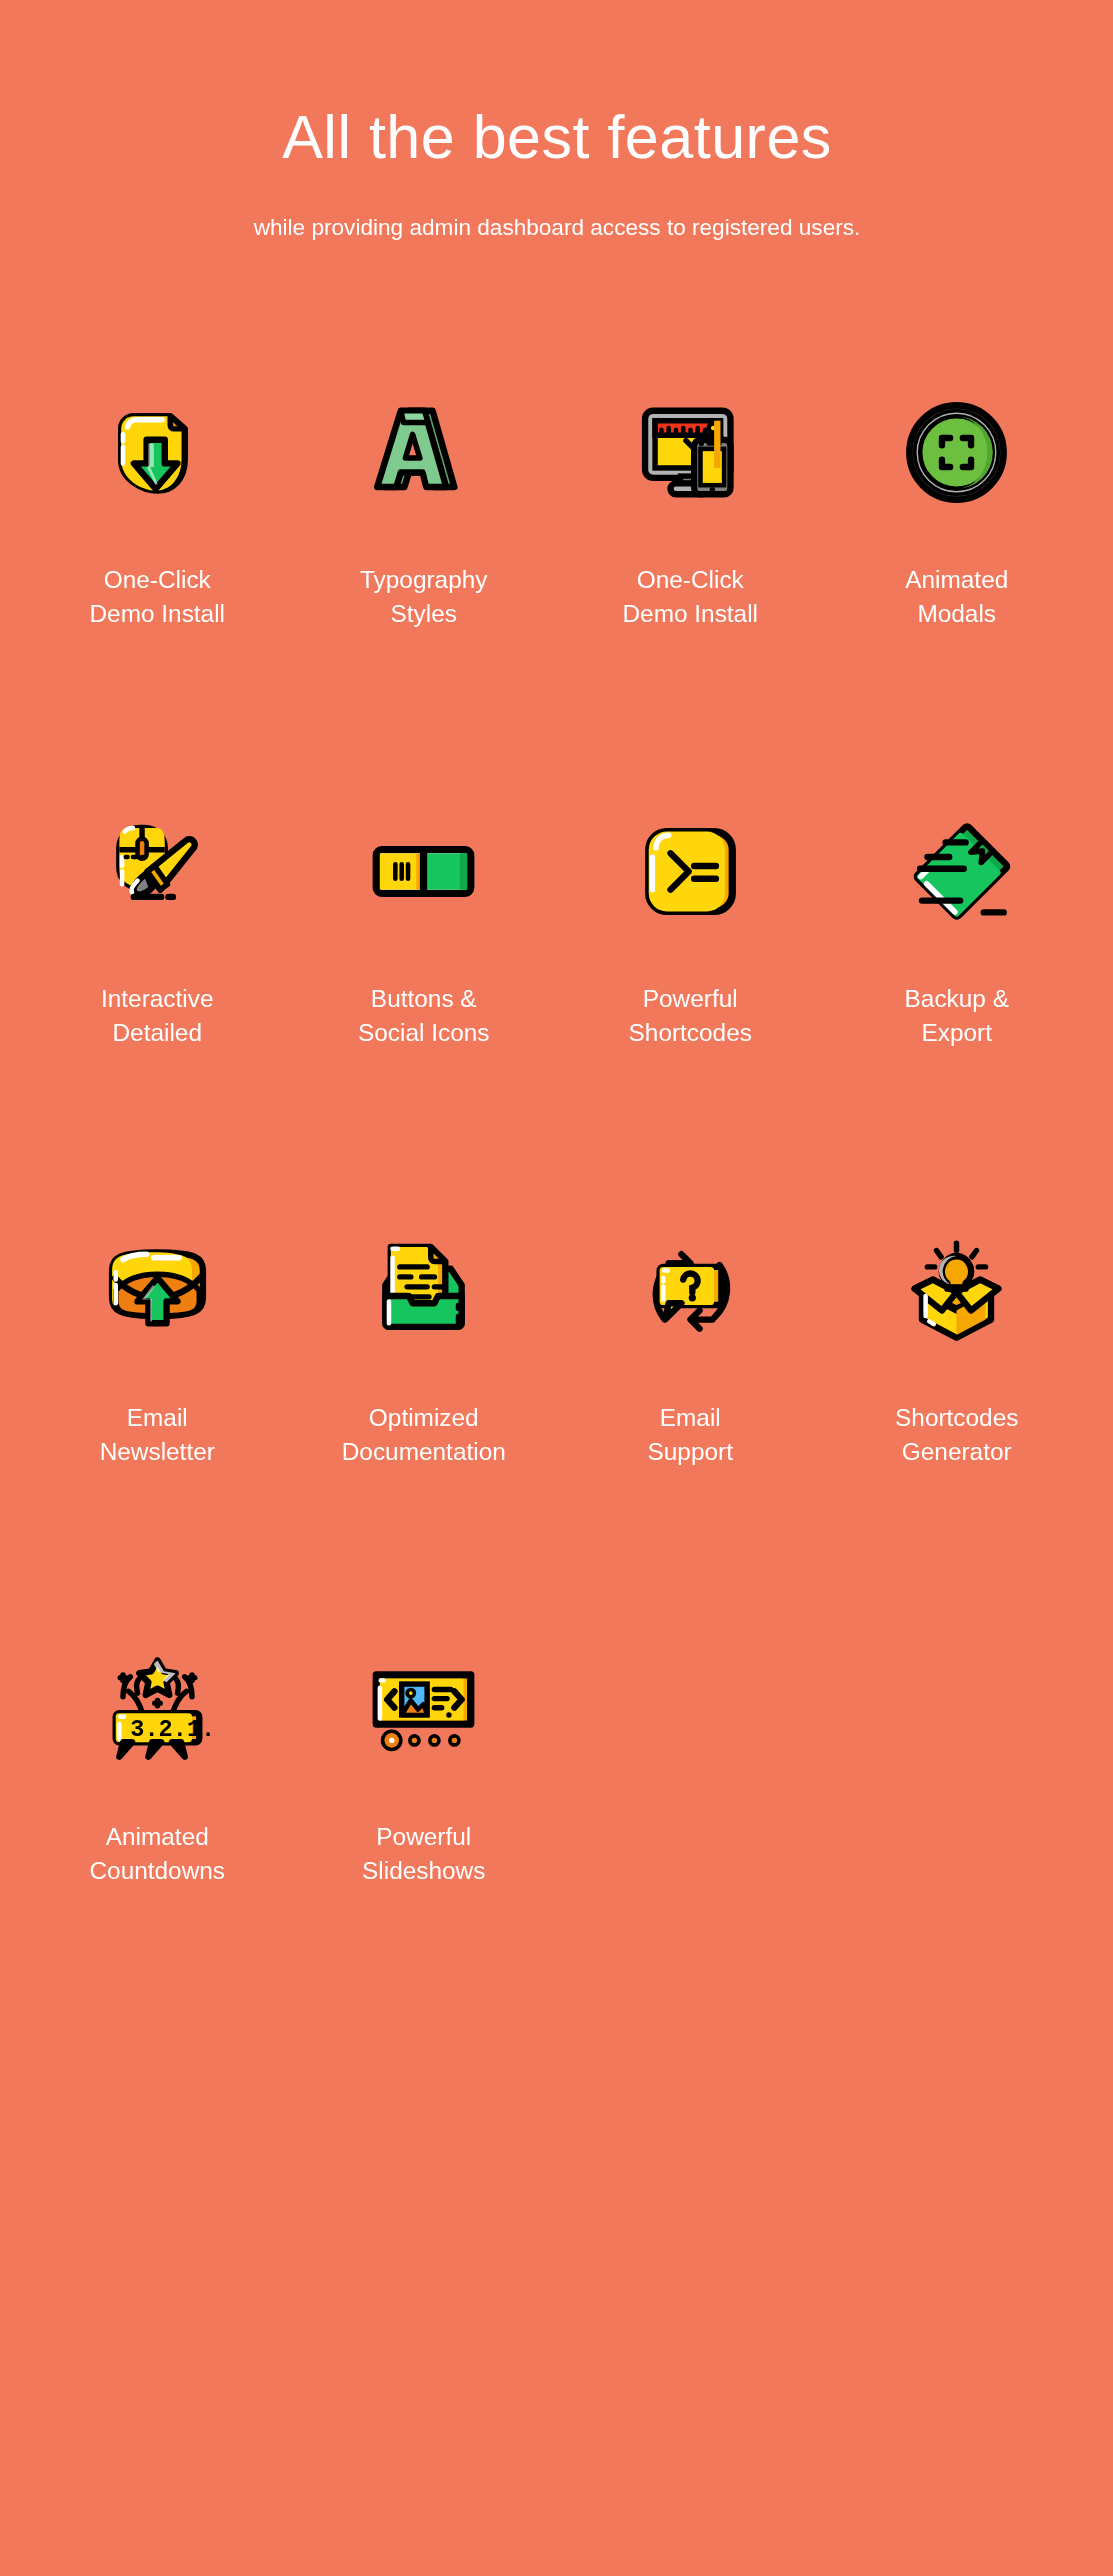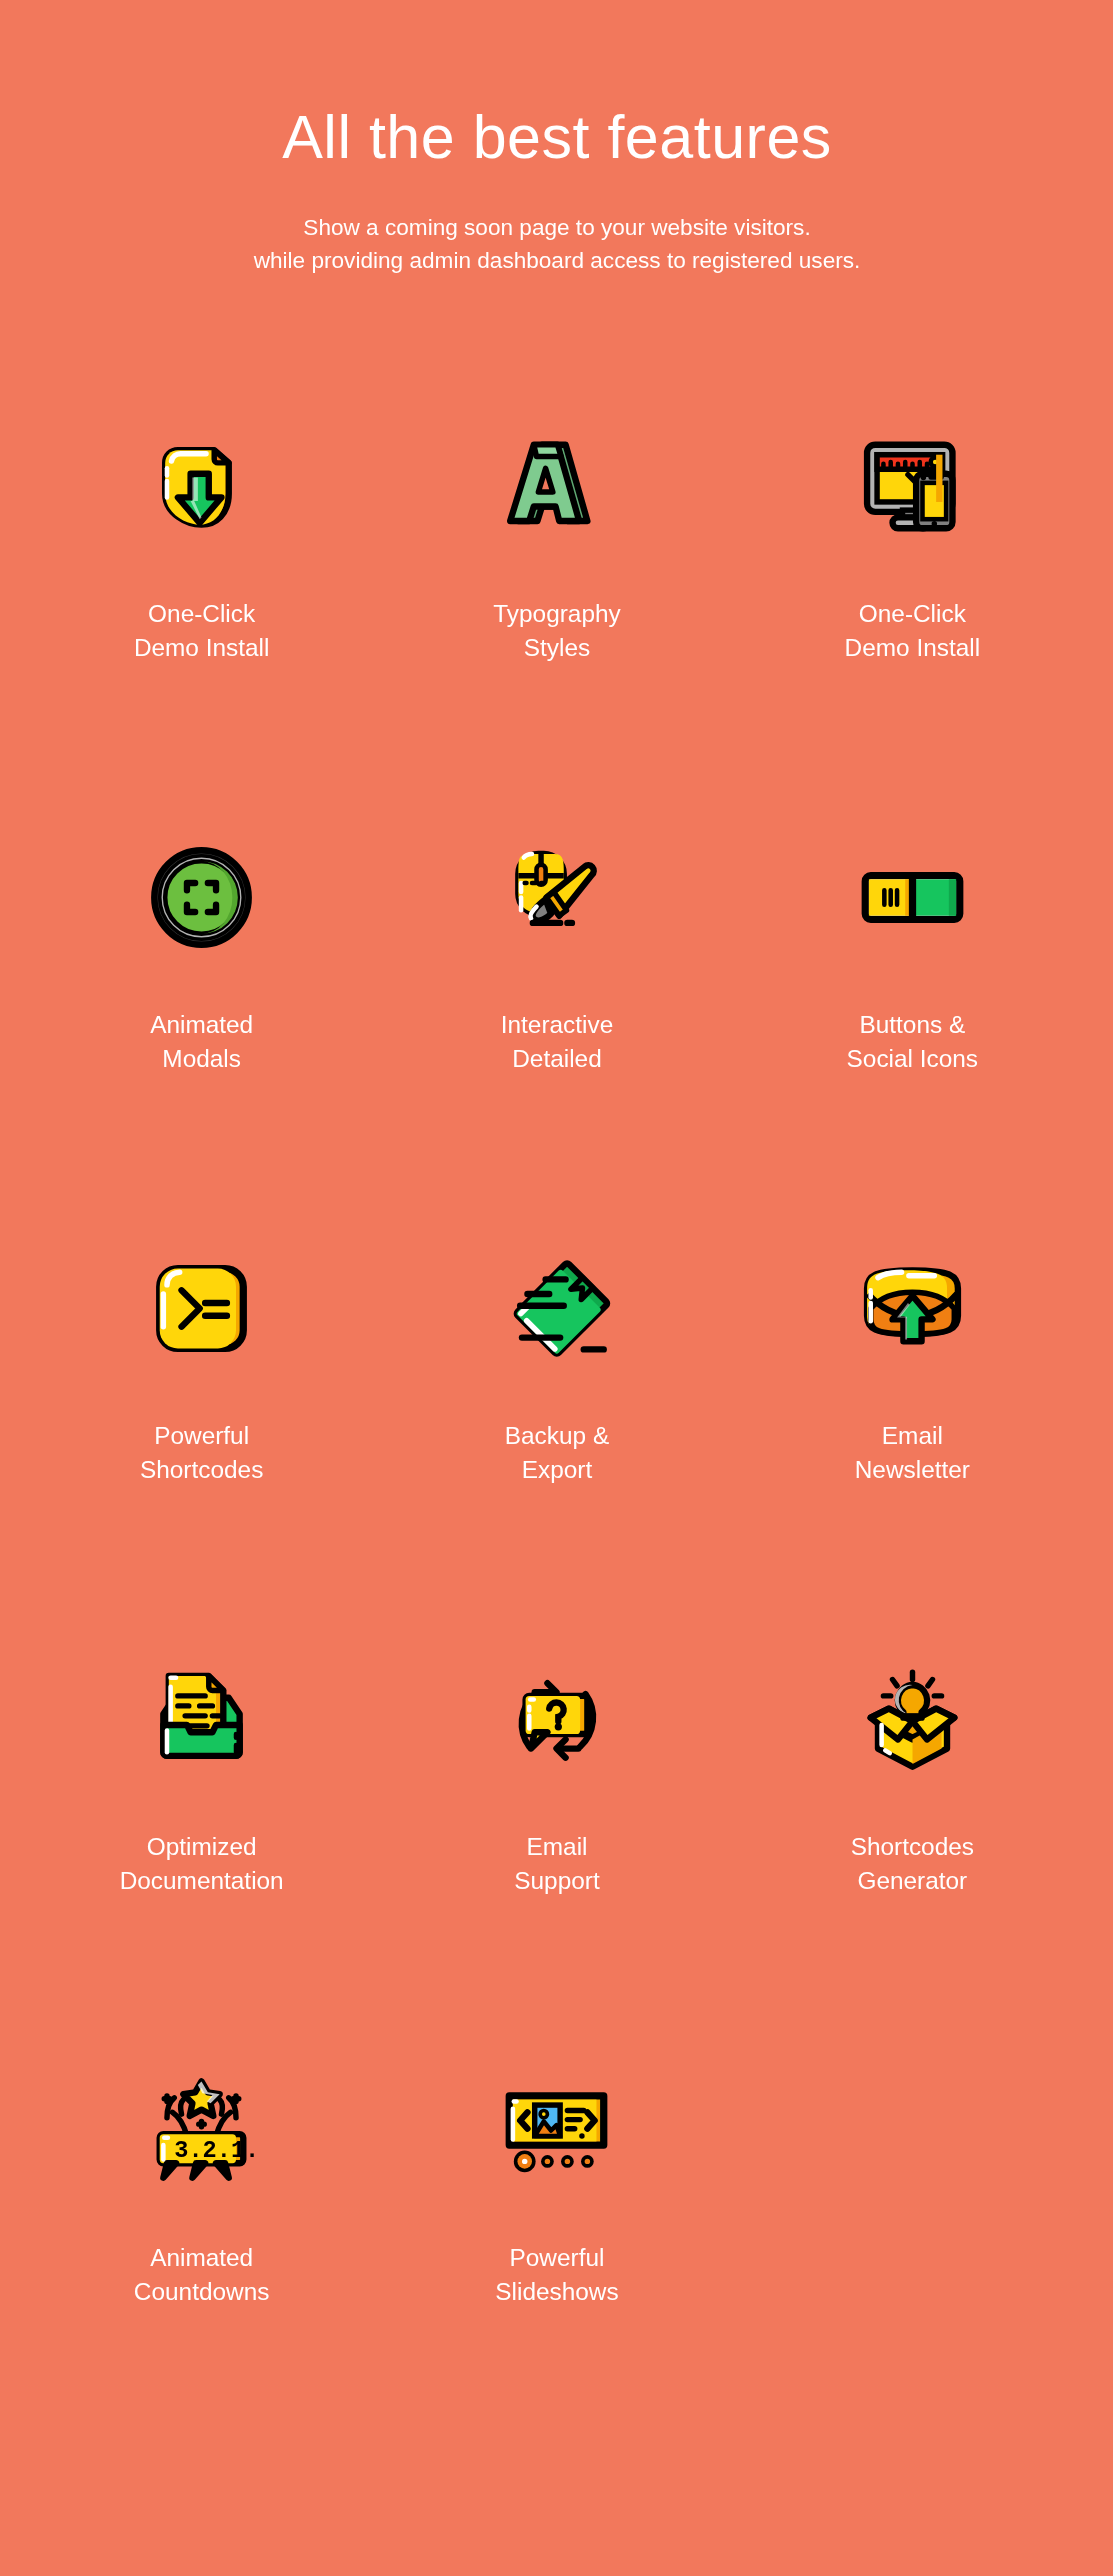--- a/index.html
+++ b/index.html
@@ -24,22 +24,22 @@
     margin-top:43px;
     color:#ffffff;
     font-size:22.6px;
     line-height:1.48;
     font-weight:300;
   }
 
   .grid {
     margin-top:118px;
     display:grid;
-    grid-template-columns:repeat(3, 1fr);
-    row-gap:0px;
+    grid-template-columns:repeat(4, 1fr);
+    row-gap:8px;
     padding:0 24px;
   }
   .cell {
     height:411px;
     display:flex;
     flex-direction:column;
     align-items:center;
     justify-content:flex-start;
   }
   .icon-wrap {
@@ -61,21 +61,20 @@
   }
 </style>
 </head>
 <body>
 
 <div class="page">
 
   <div class="header">
     <div class="title">All the best features</div>
     <div class="subtitle">
-      <div>Show a coming soon page to your website visitors.</div>
       <div>while providing admin dashboard access to registered users.</div>
     </div>
   </div>
 
   <div class="grid">
 
     <div class="cell">
       <div class="icon-wrap">
         <svg width="109" height="109" viewBox="0 0 120 120">
           <path d="M20 34c0-8 6-14 14-14h40l16 14 0 34c0 22-14 34-30 34S20 90 20 68z" fill="#F5A700" stroke="#000" stroke-width="7" stroke-linejoin="round"></path>

